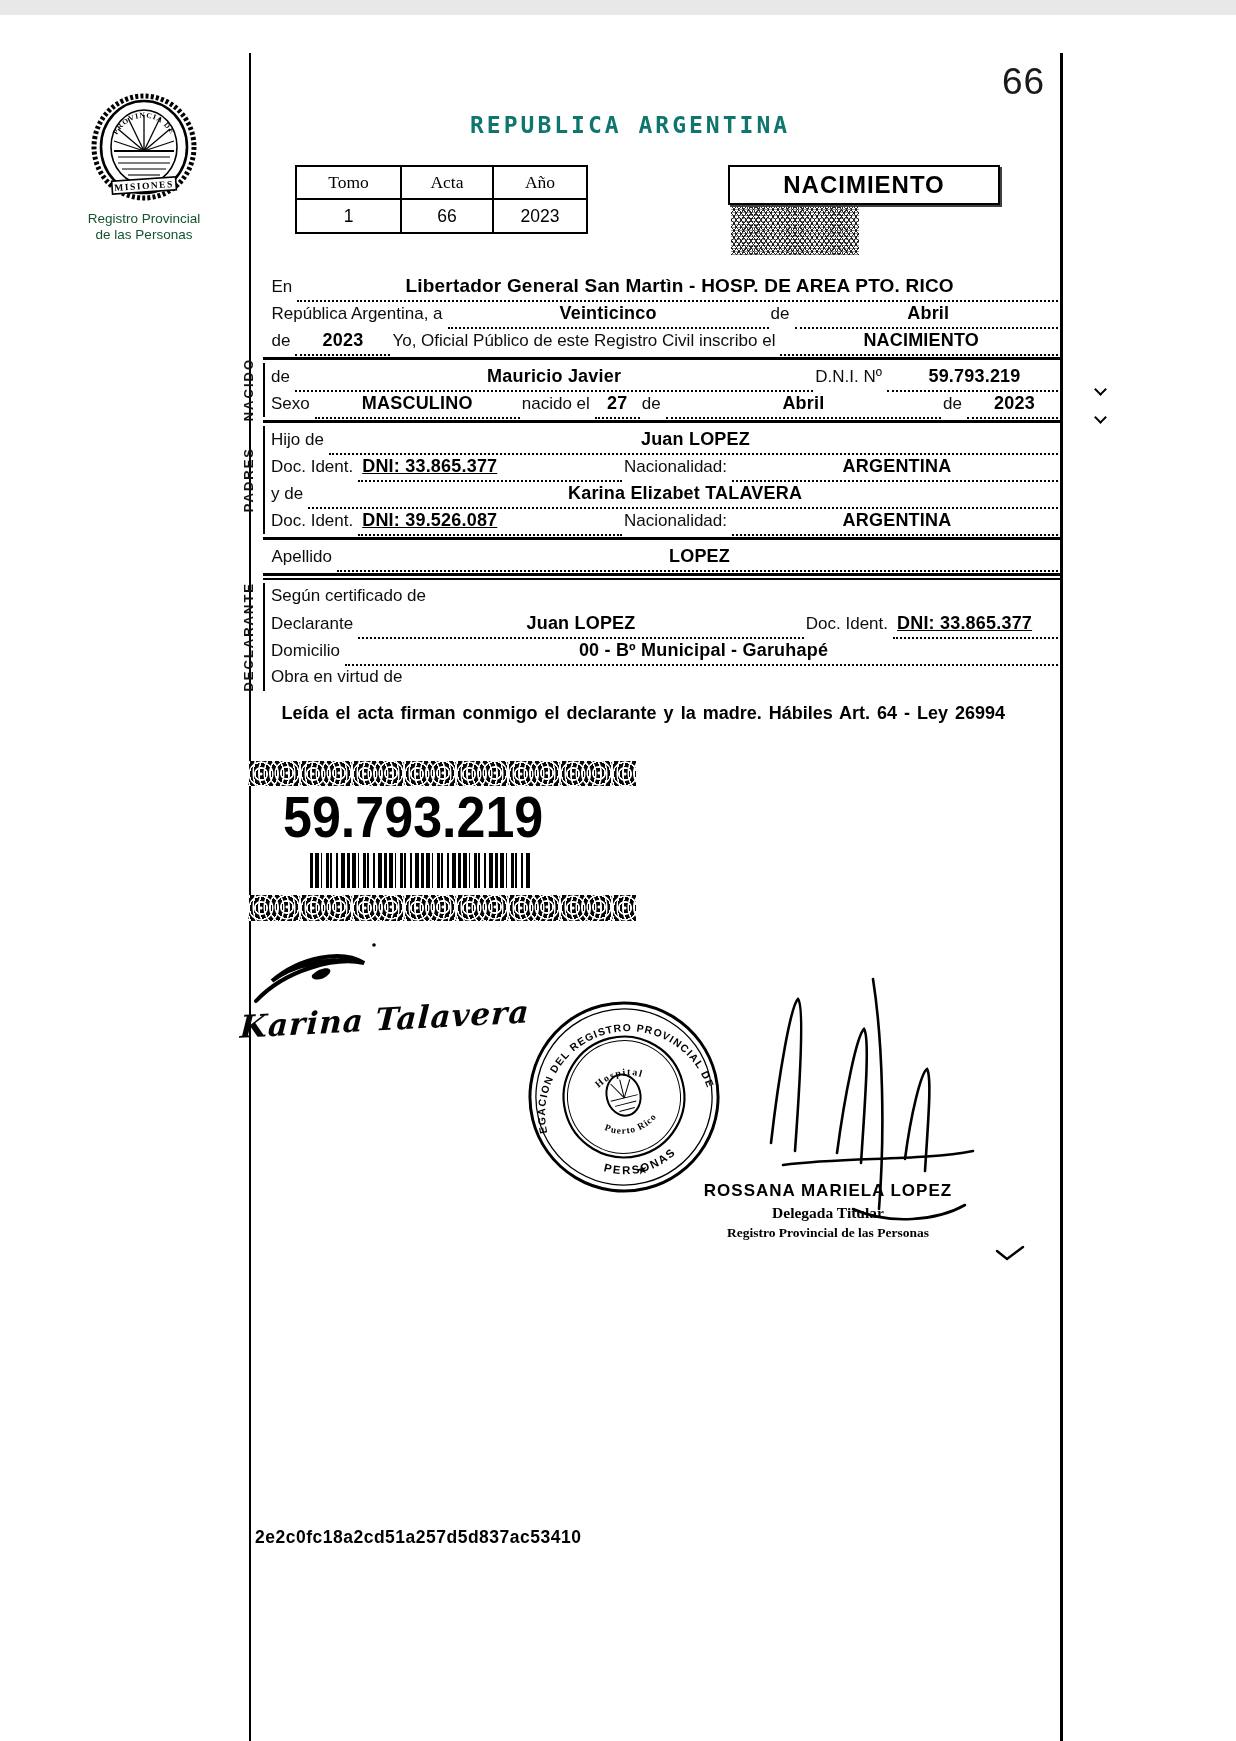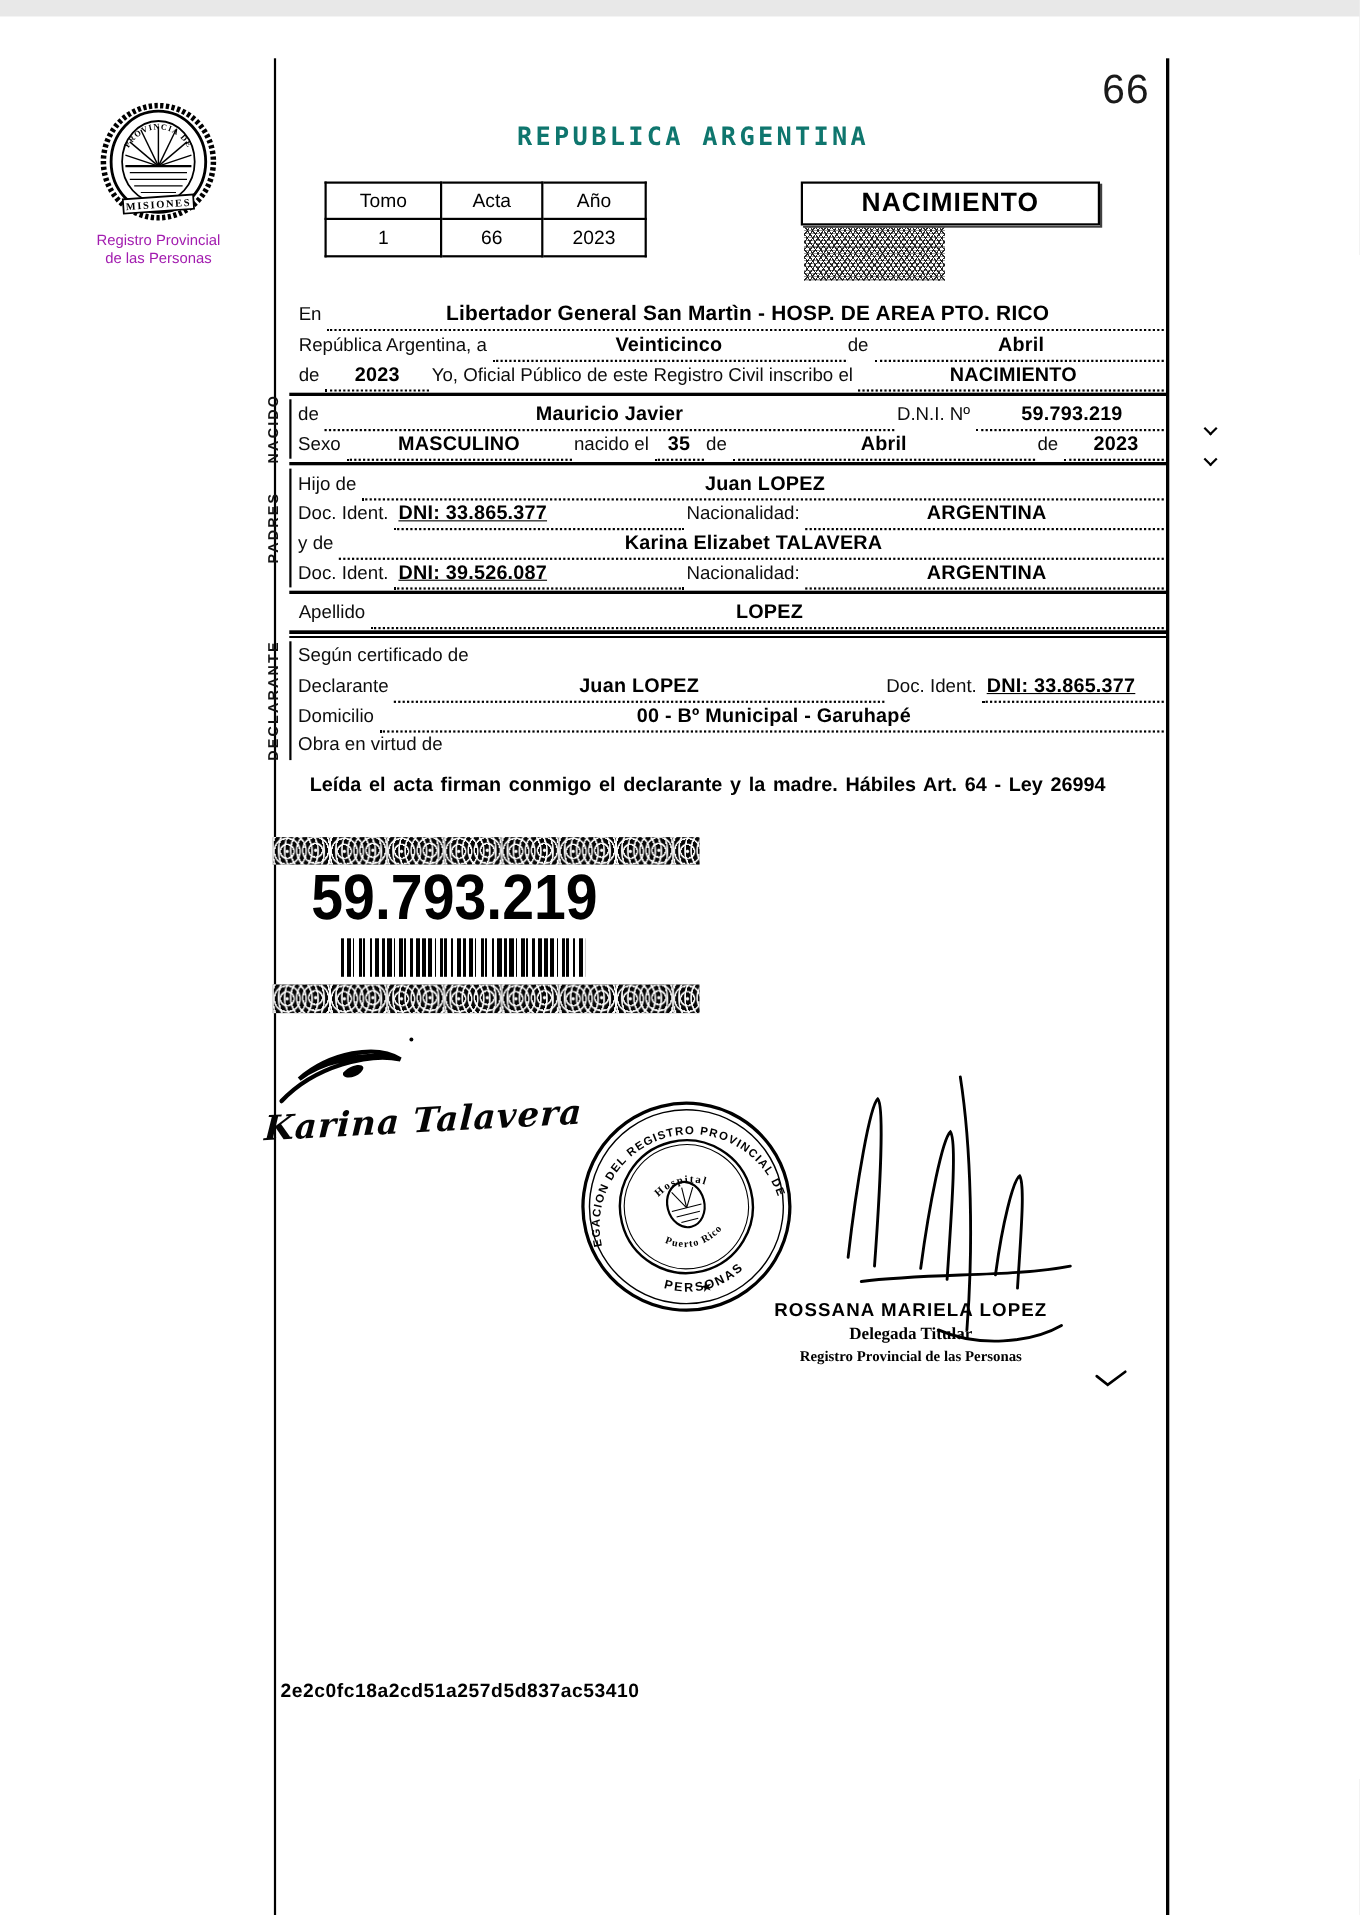--- a/index.html
+++ b/index.html
@@ -10,29 +10,29 @@
   .vline{position:absolute;background:#000;}
   .left-line{left:249px;top:38px;width:2px;height:1695px;}
   .right-line{left:1060px;top:38px;width:3px;height:1703px;}
   .bottom-band{position:absolute;left:225px;top:1733px;width:1011px;height:8px;background:#000;}
 
   .page-number{position:absolute;left:1002px;top:46px;font-size:37px;color:#1a1a1a;letter-spacing:1px;}
 
   
   .logo{position:absolute;left:88px;top:78px;width:112px;height:116px;}
   .logo-caption{position:absolute;left:60px;top:196px;width:168px;text-align:center;
-                font-size:13.5px;line-height:16px;color:#a21caf;}
+                font-size:13.5px;line-height:16px;color:#14532d;}
 
   .doc-title{position:absolute;left:470px;top:97px;font-family:"DejaVu Sans Mono",monospace;
              font-weight:bold;font-size:23px;letter-spacing:3px;color:#0f766e;}
 
   
   .rec-table{position:absolute;left:295px;top:150px;border-collapse:collapse;}
   .rec-table td{border:2.5px solid #000;text-align:center;font-size:17.5px;padding:0;}
-  .rec-table .h td{height:31px;}
+  .rec-table .h td{height:31px;font-family:Liberation Serif, serif;}
   .rec-table .v td{height:32px;}
   .c1{width:103px;} .c2{width:90px;} .c3{width:92px;}
 
   .nac-box{position:absolute;left:728px;top:150px;width:268px;height:36px;border:2.5px solid #000;
            box-shadow:2px 2px 0 rgba(0,0,0,.75);display:flex;align-items:center;justify-content:center;
            font-size:24px;font-weight:bold;letter-spacing:1px;}
   .crosshatch{position:absolute;left:731px;top:192px;width:128px;height:48px;opacity:.92;
     background-image:
       repeating-linear-gradient(55deg,rgba(0,0,0,.9) 0 1px,transparent 1px 4px),
       repeating-linear-gradient(-55deg,rgba(0,0,0,.9) 0 1px,transparent 1px 4px),
@@ -187,21 +187,21 @@
       <div class="line">
         <span class="lbl">de</span>
         <span class="fill"><b>Mauricio Javier</b></span>
         <span class="lbl">D.N.I. Nº</span>
         <span class="fill w175"><b>59.793.219</b></span>
       </div>
       <div class="line">
         <span class="lbl">Sexo</span>
         <span class="fill w205"><b>MASCULINO</b></span>
         <span class="lbl">nacido el</span>
-        <span class="fill w45"><b>35</b></span>
+        <span class="fill w45"><b>27</b></span>
         <span class="lbl">de</span>
         <span class="fill"><b>Abril</b></span>
         <span class="lbl">de</span>
         <span class="fill w95"><b>2023</b></span>
       </div>
     </div>
 
     <div class="divider"></div>
 
     <div class="sect bracket">

